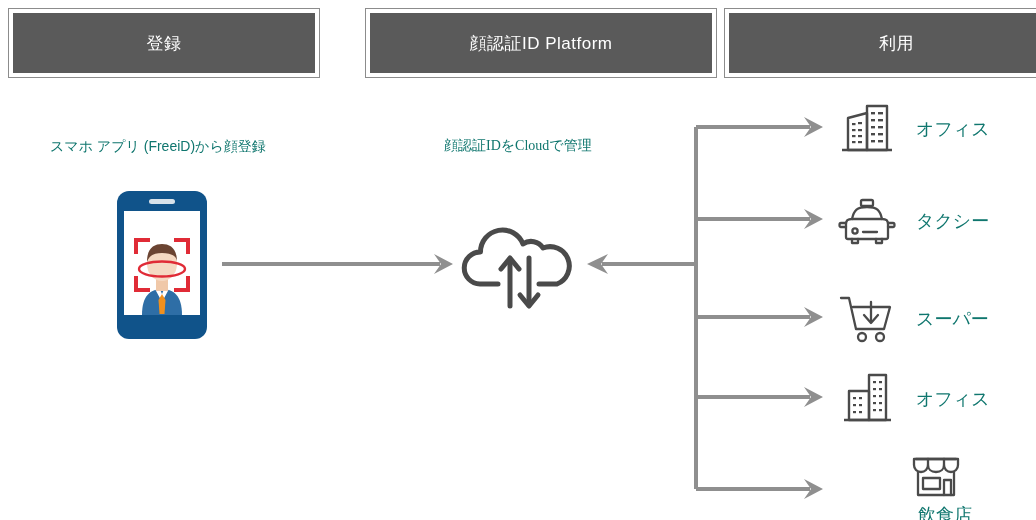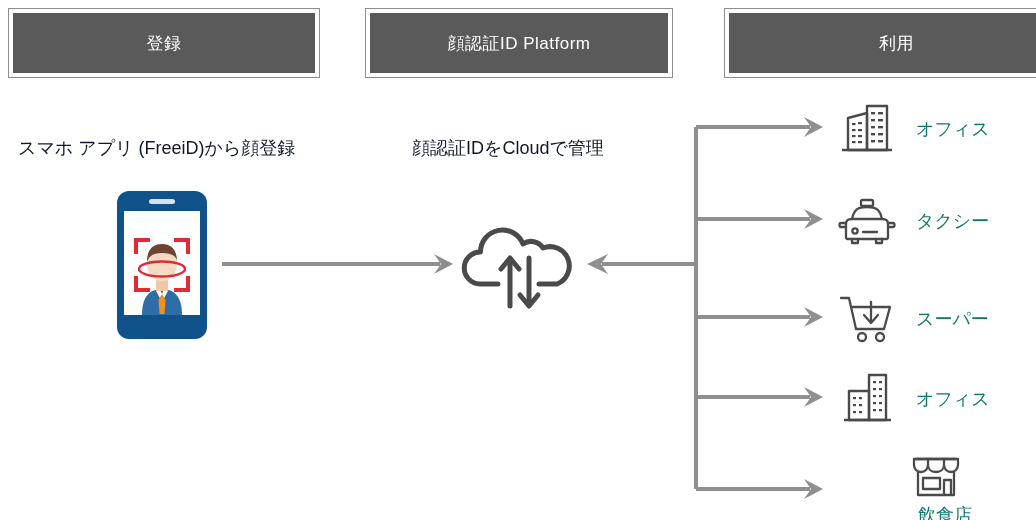--- a/index.html
+++ b/index.html
@@ -36,33 +36,34 @@
     box-sizing: border-box;
   }
   .header-box .inner span {
     color: #ffffff;
     font-size: 17px;
     font-weight: 500;
     letter-spacing: 0.5px;
     line-height: 1;
   }
   #hdr-register { left: 8px;   width: 312px; }
-  #hdr-platform { left: 365px; width: 308px; }
+  #hdr-platform { left: 365px; width: 352px; }
   #hdr-usage    { left: 724px; width: 345px; }
 
   
   .caption {
     position: absolute;
-    font-size: 18px;
-    color: #0f172a;
+    font-size: 14px;
+    color: #0f766e;
     white-space: nowrap;
     line-height: 1;
+    margin-left: 32px;
   }
   #cap-register { left: 18px;  top: 139px; }
-  #cap-platform { left: 412px; top: 139px; }
+  #cap-platform { left: 412px; top: 139px; font-family: Liberation Serif, serif; }
 
   
   #phone-illustration {
     position: absolute;
     left: 116px;
     top: 190px;
     width: 92px;
     height: 150px;
   }
 

